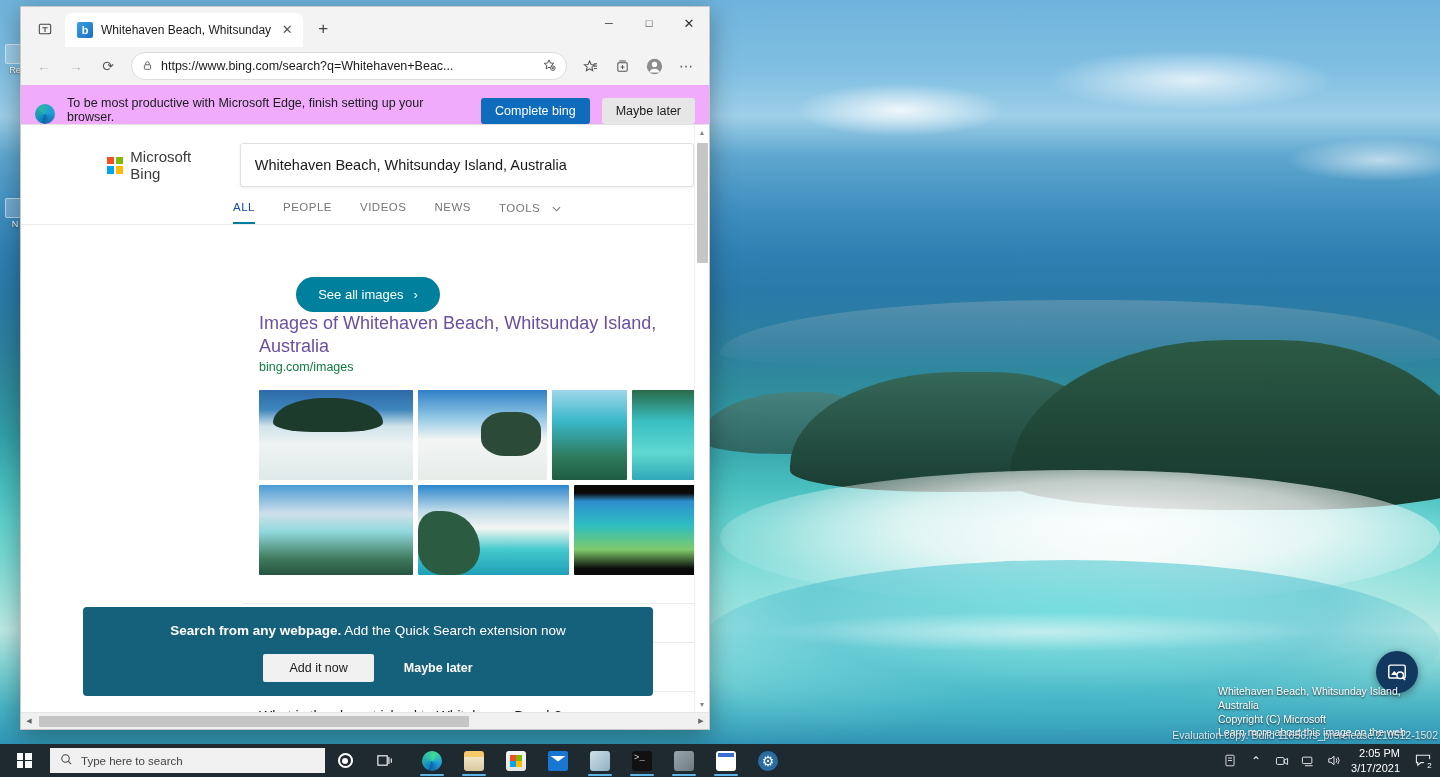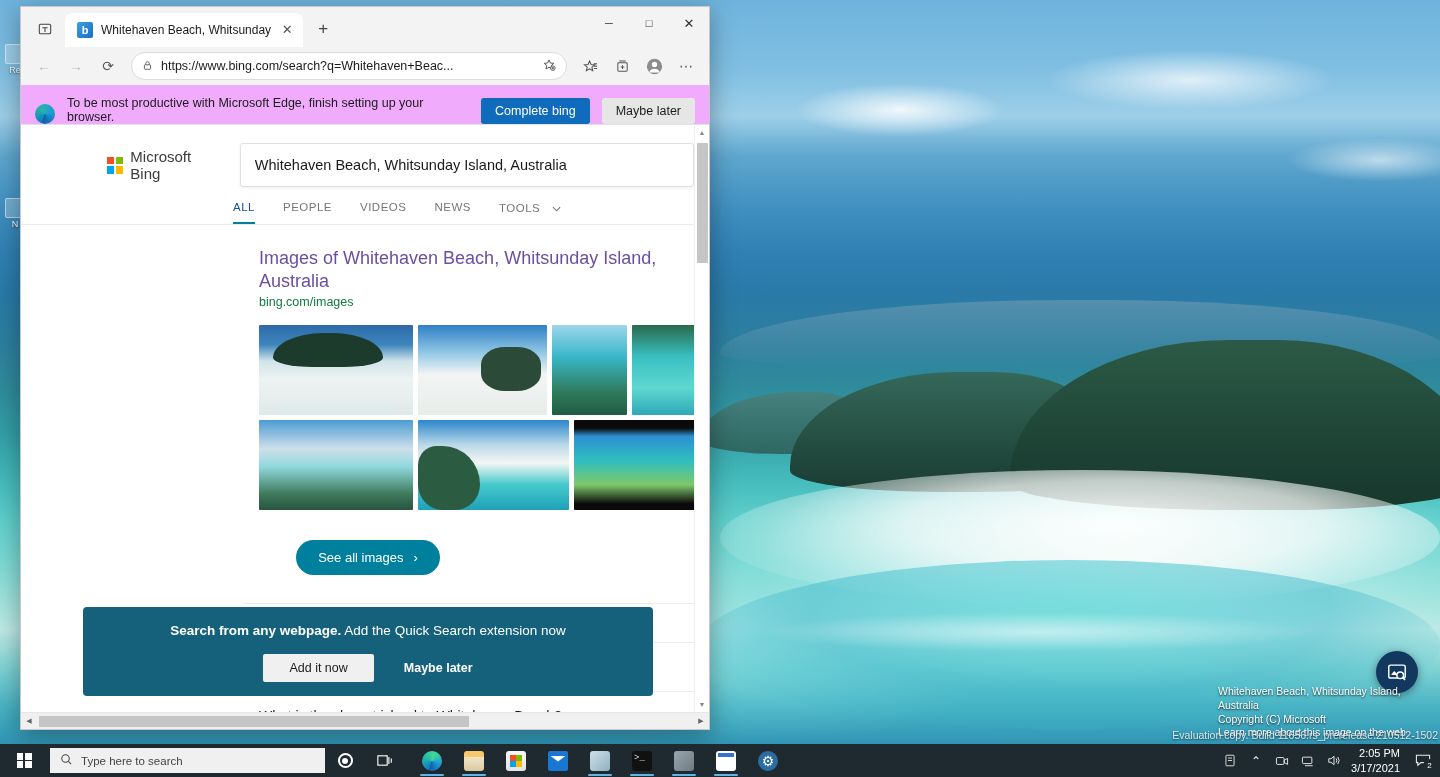--- a/index.html
+++ b/index.html
@@ -474,43 +474,43 @@
             <span>TOOLS</span>
             <span>
               <svg width="9" height="6" viewBox="0 0 10 6" fill="none" stroke="#767676" stroke-width="1.2">
                   <path d="M1 1l4 4 4-4"></path>
                 </svg>
             </span>
           </div>
         </div>
 
         <div id="results">
+          <div id="see-all-wrap">
+            <div id="btn-see-all">
+              <span>See all images</span>
+              <span>›</span>
+            </div>
+          </div>
+
           <div id="images-card">
             <div id="images-title">Images of Whitehaven Beach, Whitsunday Island, Australia</div>
             <div id="images-url">bing.com/images</div>
 
             <div id="thumb-grid">
               <div class="thumb-row">
                 <div class="thumb t1"></div>
                 <div class="thumb t2"></div>
                 <div class="thumb t3"></div>
                 <div class="thumb t4"></div>
               </div>
               <div class="thumb-row">
                 <div class="thumb t5"></div>
                 <div class="thumb t6"></div>
                 <div class="thumb t7"></div>
               </div>
-            </div>
-          </div>
-
-          <div id="see-all-wrap">
-            <div id="btn-see-all">
-              <span>See all images</span>
-              <span>›</span>
             </div>
           </div>
 
           <div id="paa">
             <div id="paa-label">PEOPLE ALSO ASK</div>
             <div class="paa-row">Where is whitehaven beach?</div>
             <div class="paa-row">What is the closest island to Whitehaven Beach?</div>
 
           </div>
         </div>

